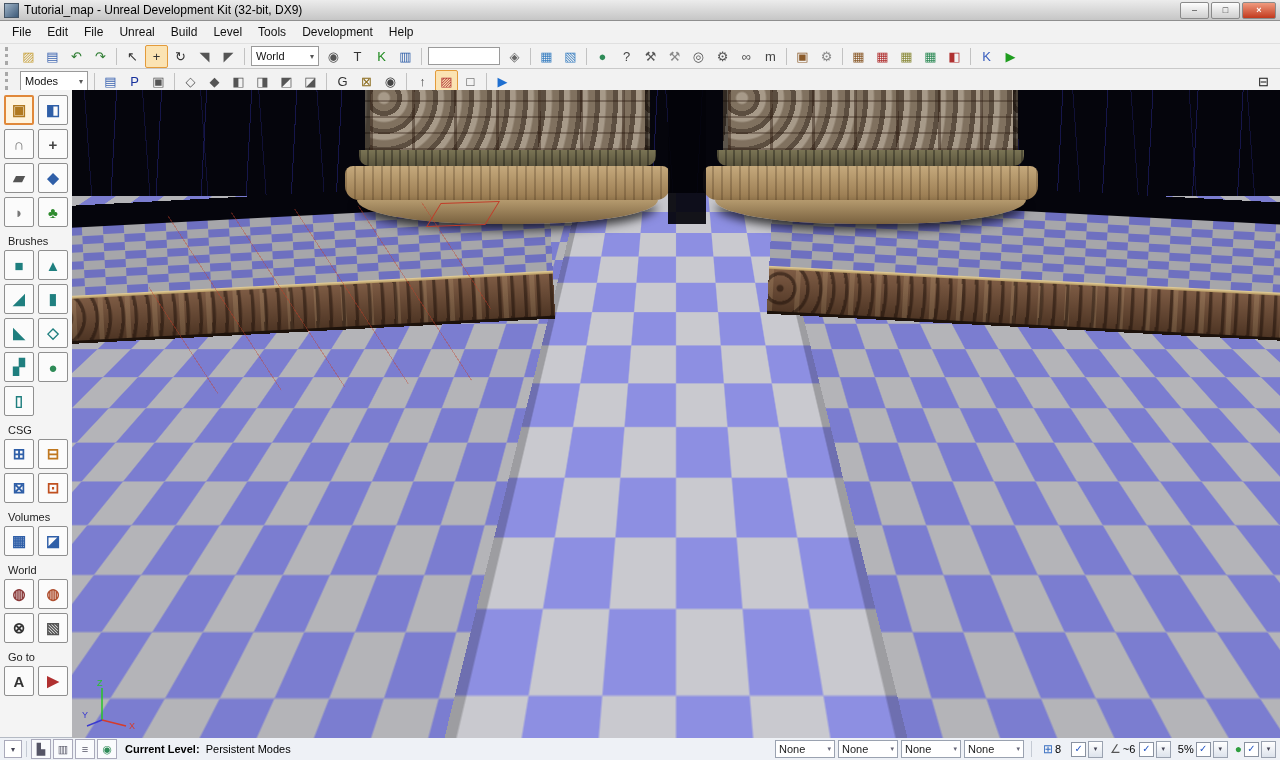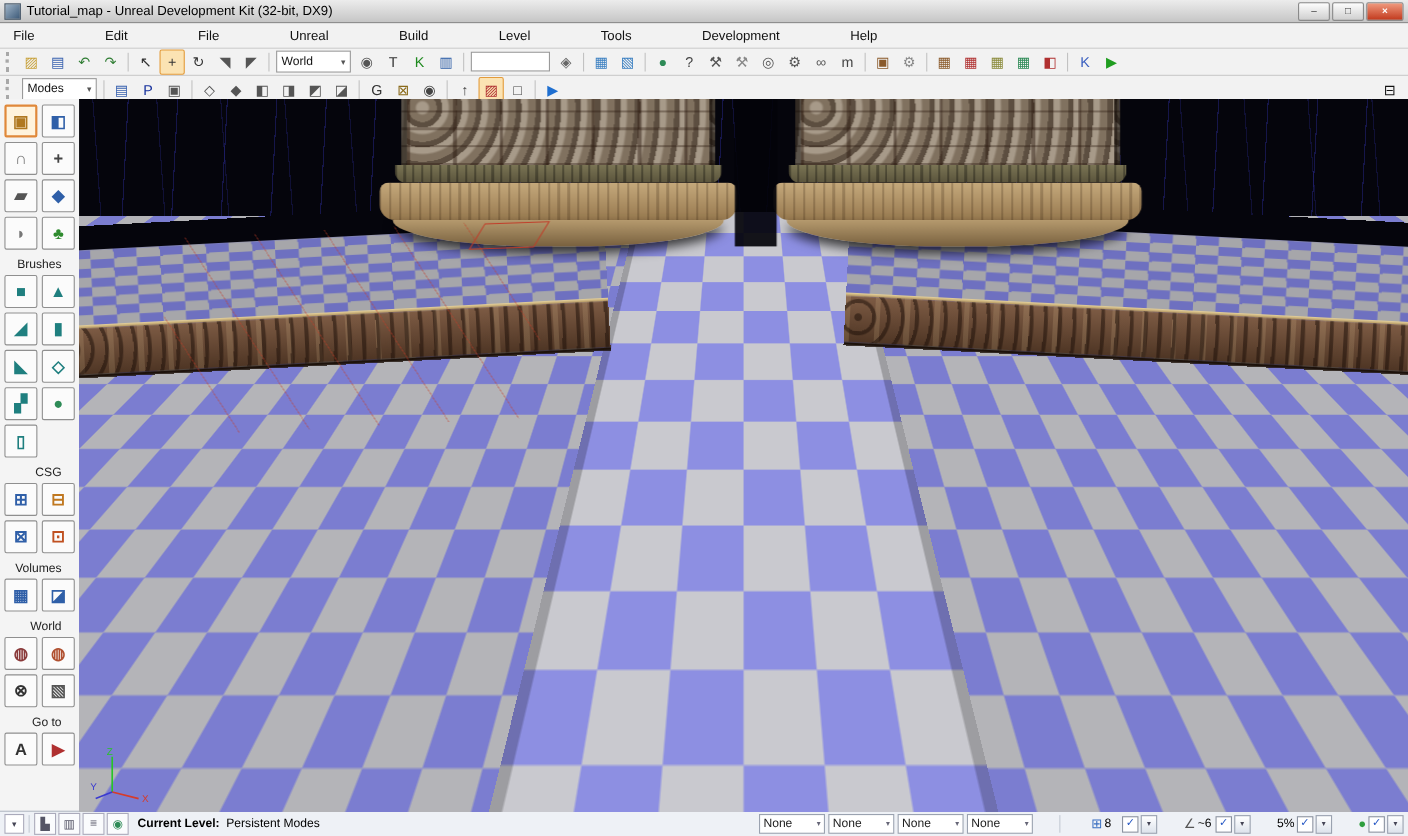--- a/index.html
+++ b/index.html
@@ -12,21 +12,21 @@
   .app-icon{width:13px;height:13px;margin-right:5px;border:1px solid #456;
             background:linear-gradient(135deg,#9fb4c8,#3d5a78);}
   .title-text{font-size:12px;color:#000;flex:1;white-space:nowrap;overflow:hidden;}
   .win-controls{display:flex;gap:2px;}
   .win-btn{width:27px;height:15px;display:flex;align-items:center;justify-content:center;
            font-size:9px;color:#333;border:1px solid #8a8a8a;border-radius:2px;
            background:linear-gradient(#fdfdfd,#cfcfcf);}
   .win-btn.close{width:32px;background:linear-gradient(#f09a7e,#c23a1e);color:#fff;font-weight:bold;}
 
   
-  .menubar{height:22px;background:#f2f2f2;display:flex;align-items:center;padding-left:4px;border-bottom:1px solid #e0e0e0;gap:48px;}
+  .menubar{height:22px;background:#f2f2f2;display:flex;align-items:center;padding-left:4px;border-bottom:1px solid #e0e0e0;}
   .menu-item{padding:3px 8px;font-size:12px;color:#111;}
 
   
   .toolbar{height:24px;background:#f2f2f2;border-bottom:1px solid #c9c9c9;display:flex;align-items:center;padding:0 3px;position:relative;}
   .grip{width:4px;height:18px;border-left:3px dotted #a8a8a8;margin:0 5px 0 2px;}
   .tb-list{display:inline-flex;align-items:center;gap:1px;}
   .tb-btn{width:21px;height:21px;display:inline-flex;align-items:center;justify-content:center;
           font-size:13px;line-height:1;border:1px solid transparent;border-radius:2px;}
   .tb-btn.active{border-color:#e39b3b;background:#fbe3b3;}
   .tb-sep{width:1px;height:17px;background:#c2c2c2;display:inline-block;margin:0 3px;}
@@ -37,21 +37,21 @@
               font-family:"Liberation Sans",sans-serif;}
   .tb-right{position:absolute;right:5px;top:1px;}
 
   
   .sidebar{position:absolute;left:0;top:90px;bottom:22px;width:72px;background:#f4f4f4;
            border-right:1px solid #bcbcbc;padding-top:5px;overflow:hidden;}
   .side-grid{display:grid;grid-template-columns:30px 30px;gap:4px;justify-content:center;margin-bottom:5px;}
   .side-btn{width:30px;height:30px;box-sizing:border-box;background:#fbfbfb;border:1px solid #8f8f8f;border-radius:2px;
             display:flex;align-items:center;justify-content:center;font-size:15px;font-weight:bold;}
   .side-btn.active{border:2px solid #e0883a;background:#fff3dd;}
-  .side-label{font-size:11px;color:#222;padding:3px 16px 3px 8px;text-align:right;}
+  .side-label{font-size:11px;color:#222;padding:3px 1px 3px 8px;}
 
   
   .viewport{position:absolute;left:72px;top:90px;right:0;bottom:22px;background:var(--void,#05050c);overflow:hidden;}
   .vp-bg{position:absolute;inset:0;z-index:0;background:
       repeating-linear-gradient(93deg,transparent 0 44px,rgba(42,42,150,.45) 44px 45px),
       repeating-linear-gradient(86deg,transparent 0 57px,rgba(42,42,150,.30) 57px 58px),
       var(--void,#05050c);}
   .persp{position:absolute;inset:0;z-index:1;perspective:560px;perspective-origin:50% 106px;}
   .floor{position:absolute;left:50%;top:106px;width:1600px;margin-left:-800px;height:520px;
          transform-origin:50% 0;transform:rotateX(55deg);
@@ -102,21 +102,21 @@
   .statusbar{position:absolute;left:0;right:0;bottom:0;height:22px;background:#eef1f6;border-top:1px solid #b4bac4;
              display:flex;align-items:center;padding:0 4px;font-size:11px;}
   .sb-drop{width:16px;height:16px;border:1px solid #aab;display:flex;align-items:center;justify-content:center;
            background:#fff;font-size:8px;color:#445;}
   .sb-sep{width:1px;height:16px;background:#c4cad4;margin:0 4px;}
   .sb-icons{display:inline-flex;gap:2px;}
   .sb-btn{width:18px;height:18px;border:1px solid #aab;background:#fafbfd;display:inline-flex;
           align-items:center;justify-content:center;font-size:11px;}
   .sb-text{margin-left:8px;color:#000;}
   .sb-text b{font-weight:bold;}
-  .sb-right{margin-left:auto;display:flex;align-items:center;gap:20px;}
+  .sb-right{margin-left:auto;display:flex;align-items:center;gap:3px;}
   .none-wrap{display:inline-flex;gap:3px;}
   .none-combo{width:52px;height:16px;background:#fff;border:1px solid #9aa2b0;display:inline-flex;
               align-items:center;justify-content:space-between;padding:0 3px;font-size:11px;color:#222;}
   .none-combo::after{content:"▾";font-size:7px;color:#667;}
   .snap-group{display:inline-flex;align-items:center;gap:2px;margin-left:4px;}
   .sb-ico{font-size:12px;}
   .snap-val{min-width:14px;text-align:left;color:#000;}
   .chk{width:13px;height:13px;border:1px solid #8a92a0;background:#fff;display:inline-flex;
        align-items:center;justify-content:center;font-size:10px;color:#2456c4;line-height:1;}
   .cmb{width:13px;height:15px;border:1px solid #9aa2b0;background:linear-gradient(#fff,#dde3ec);

